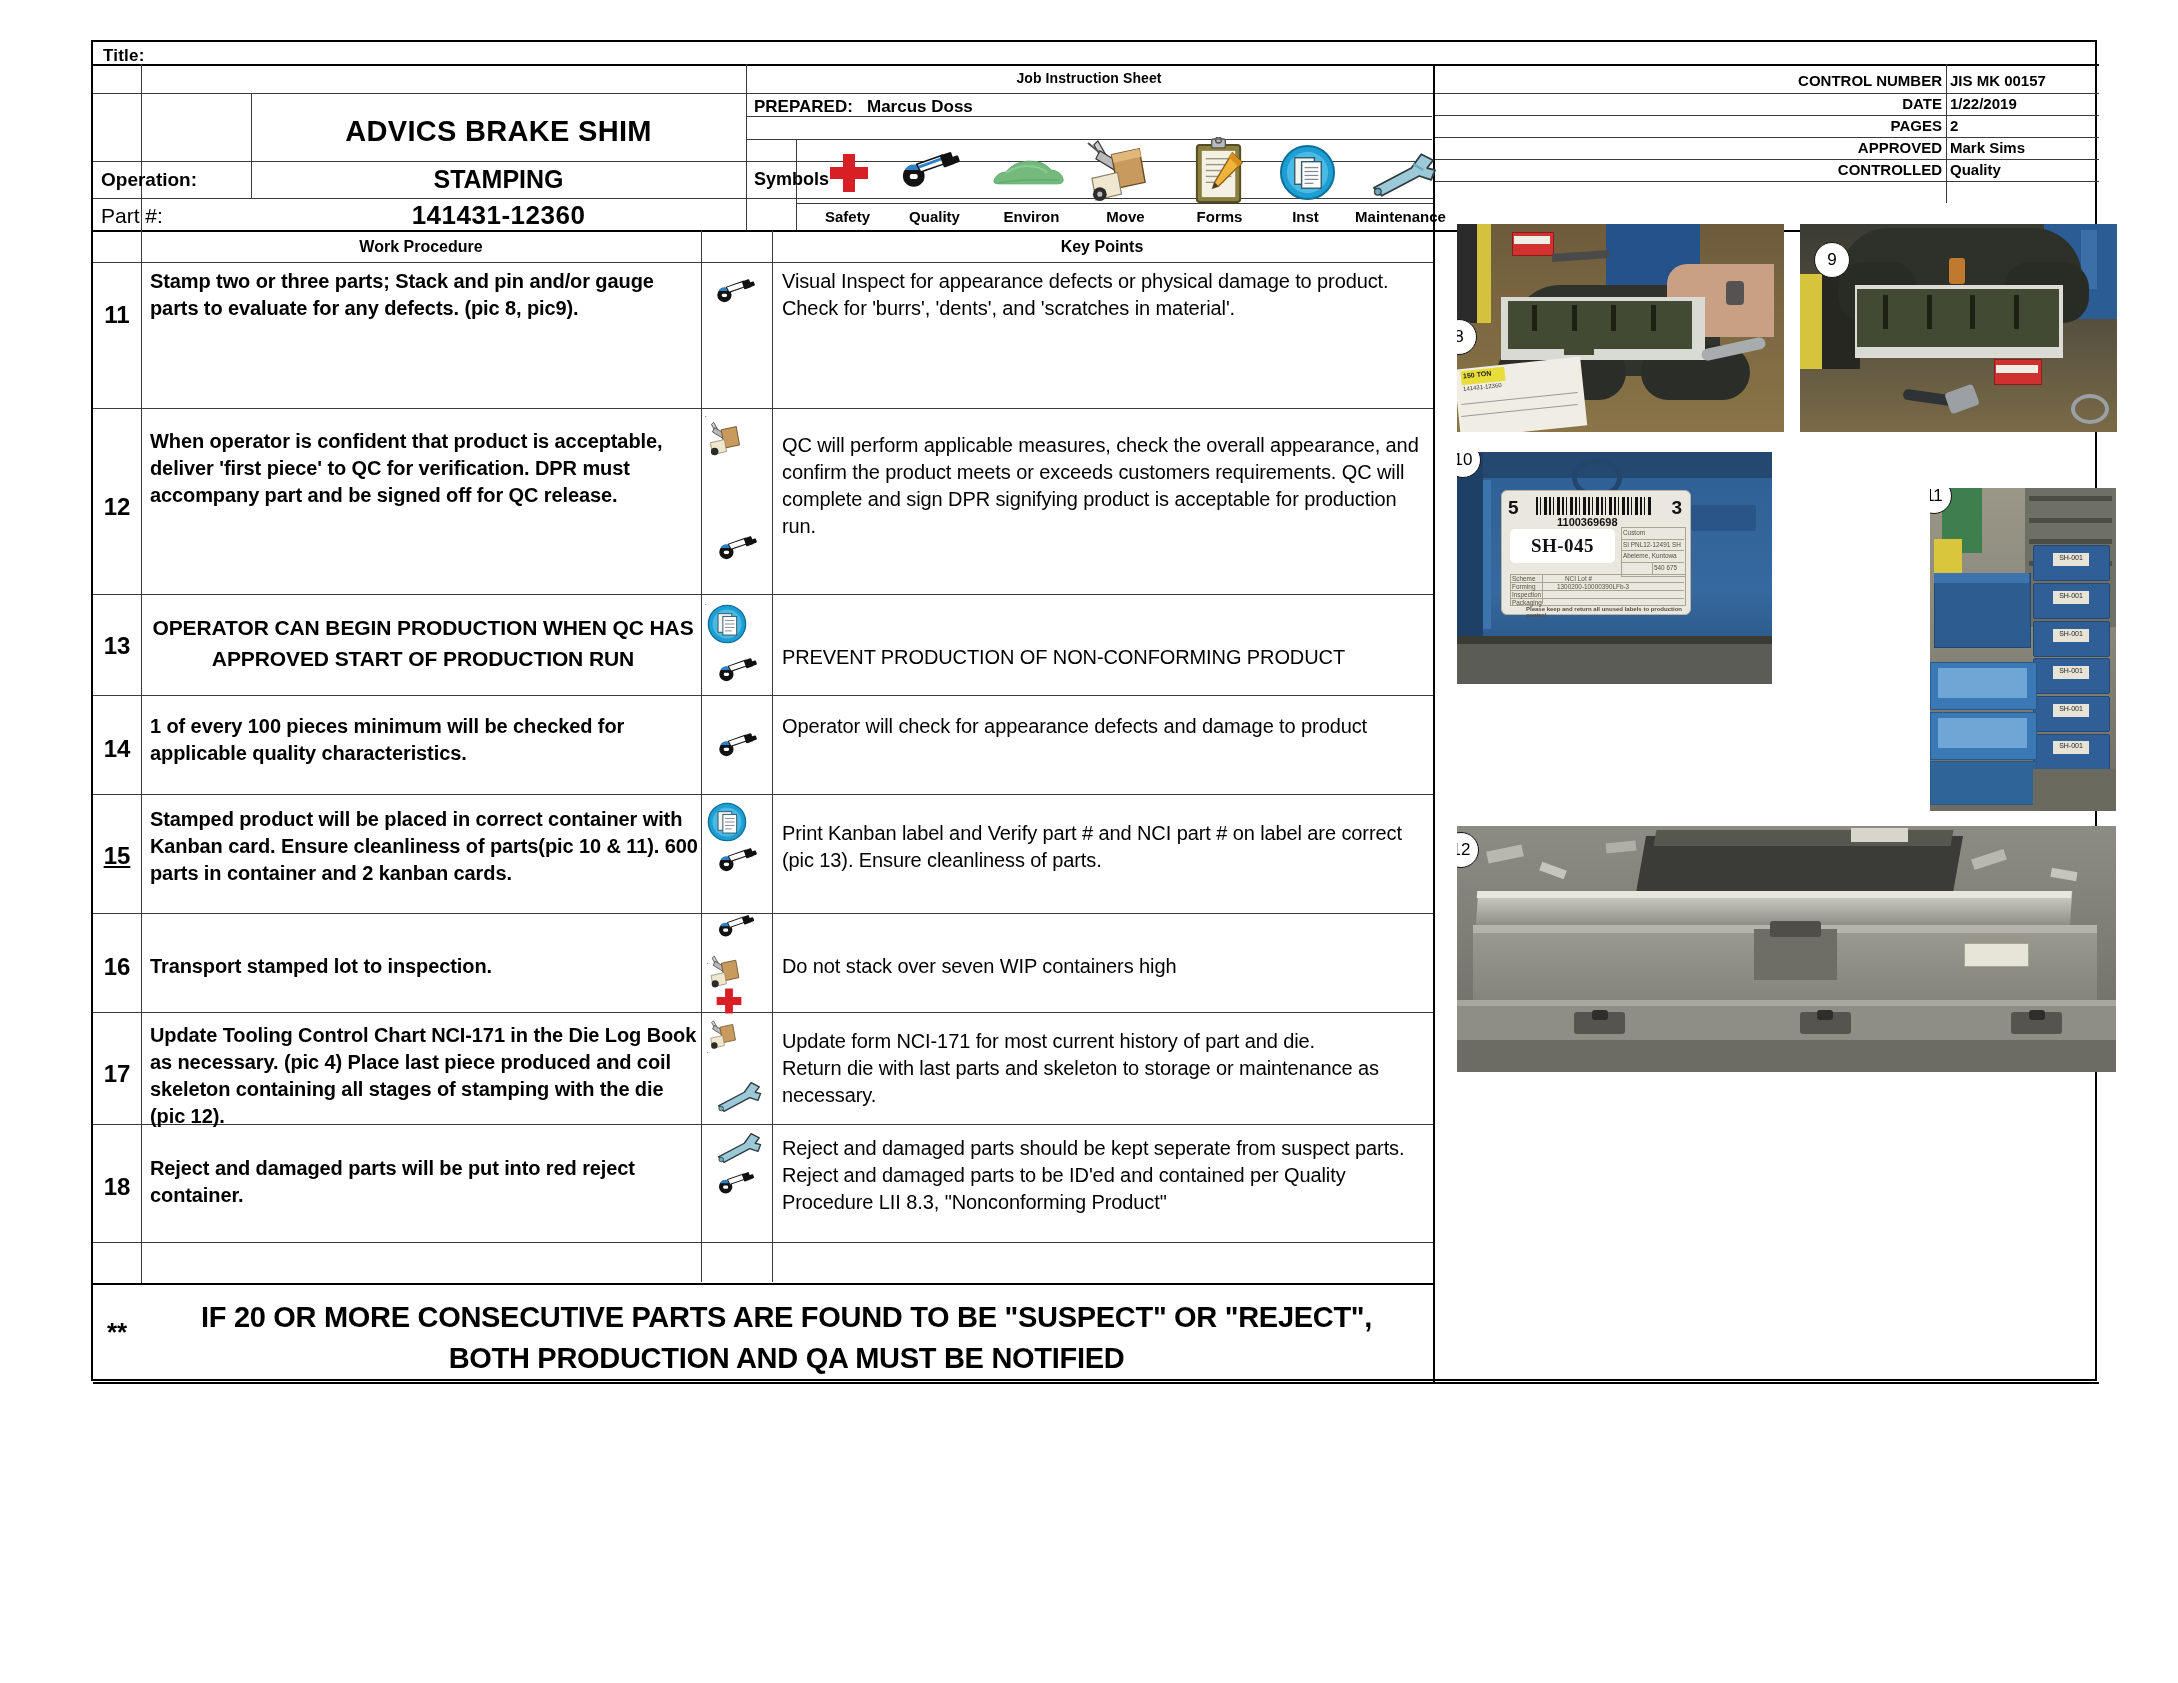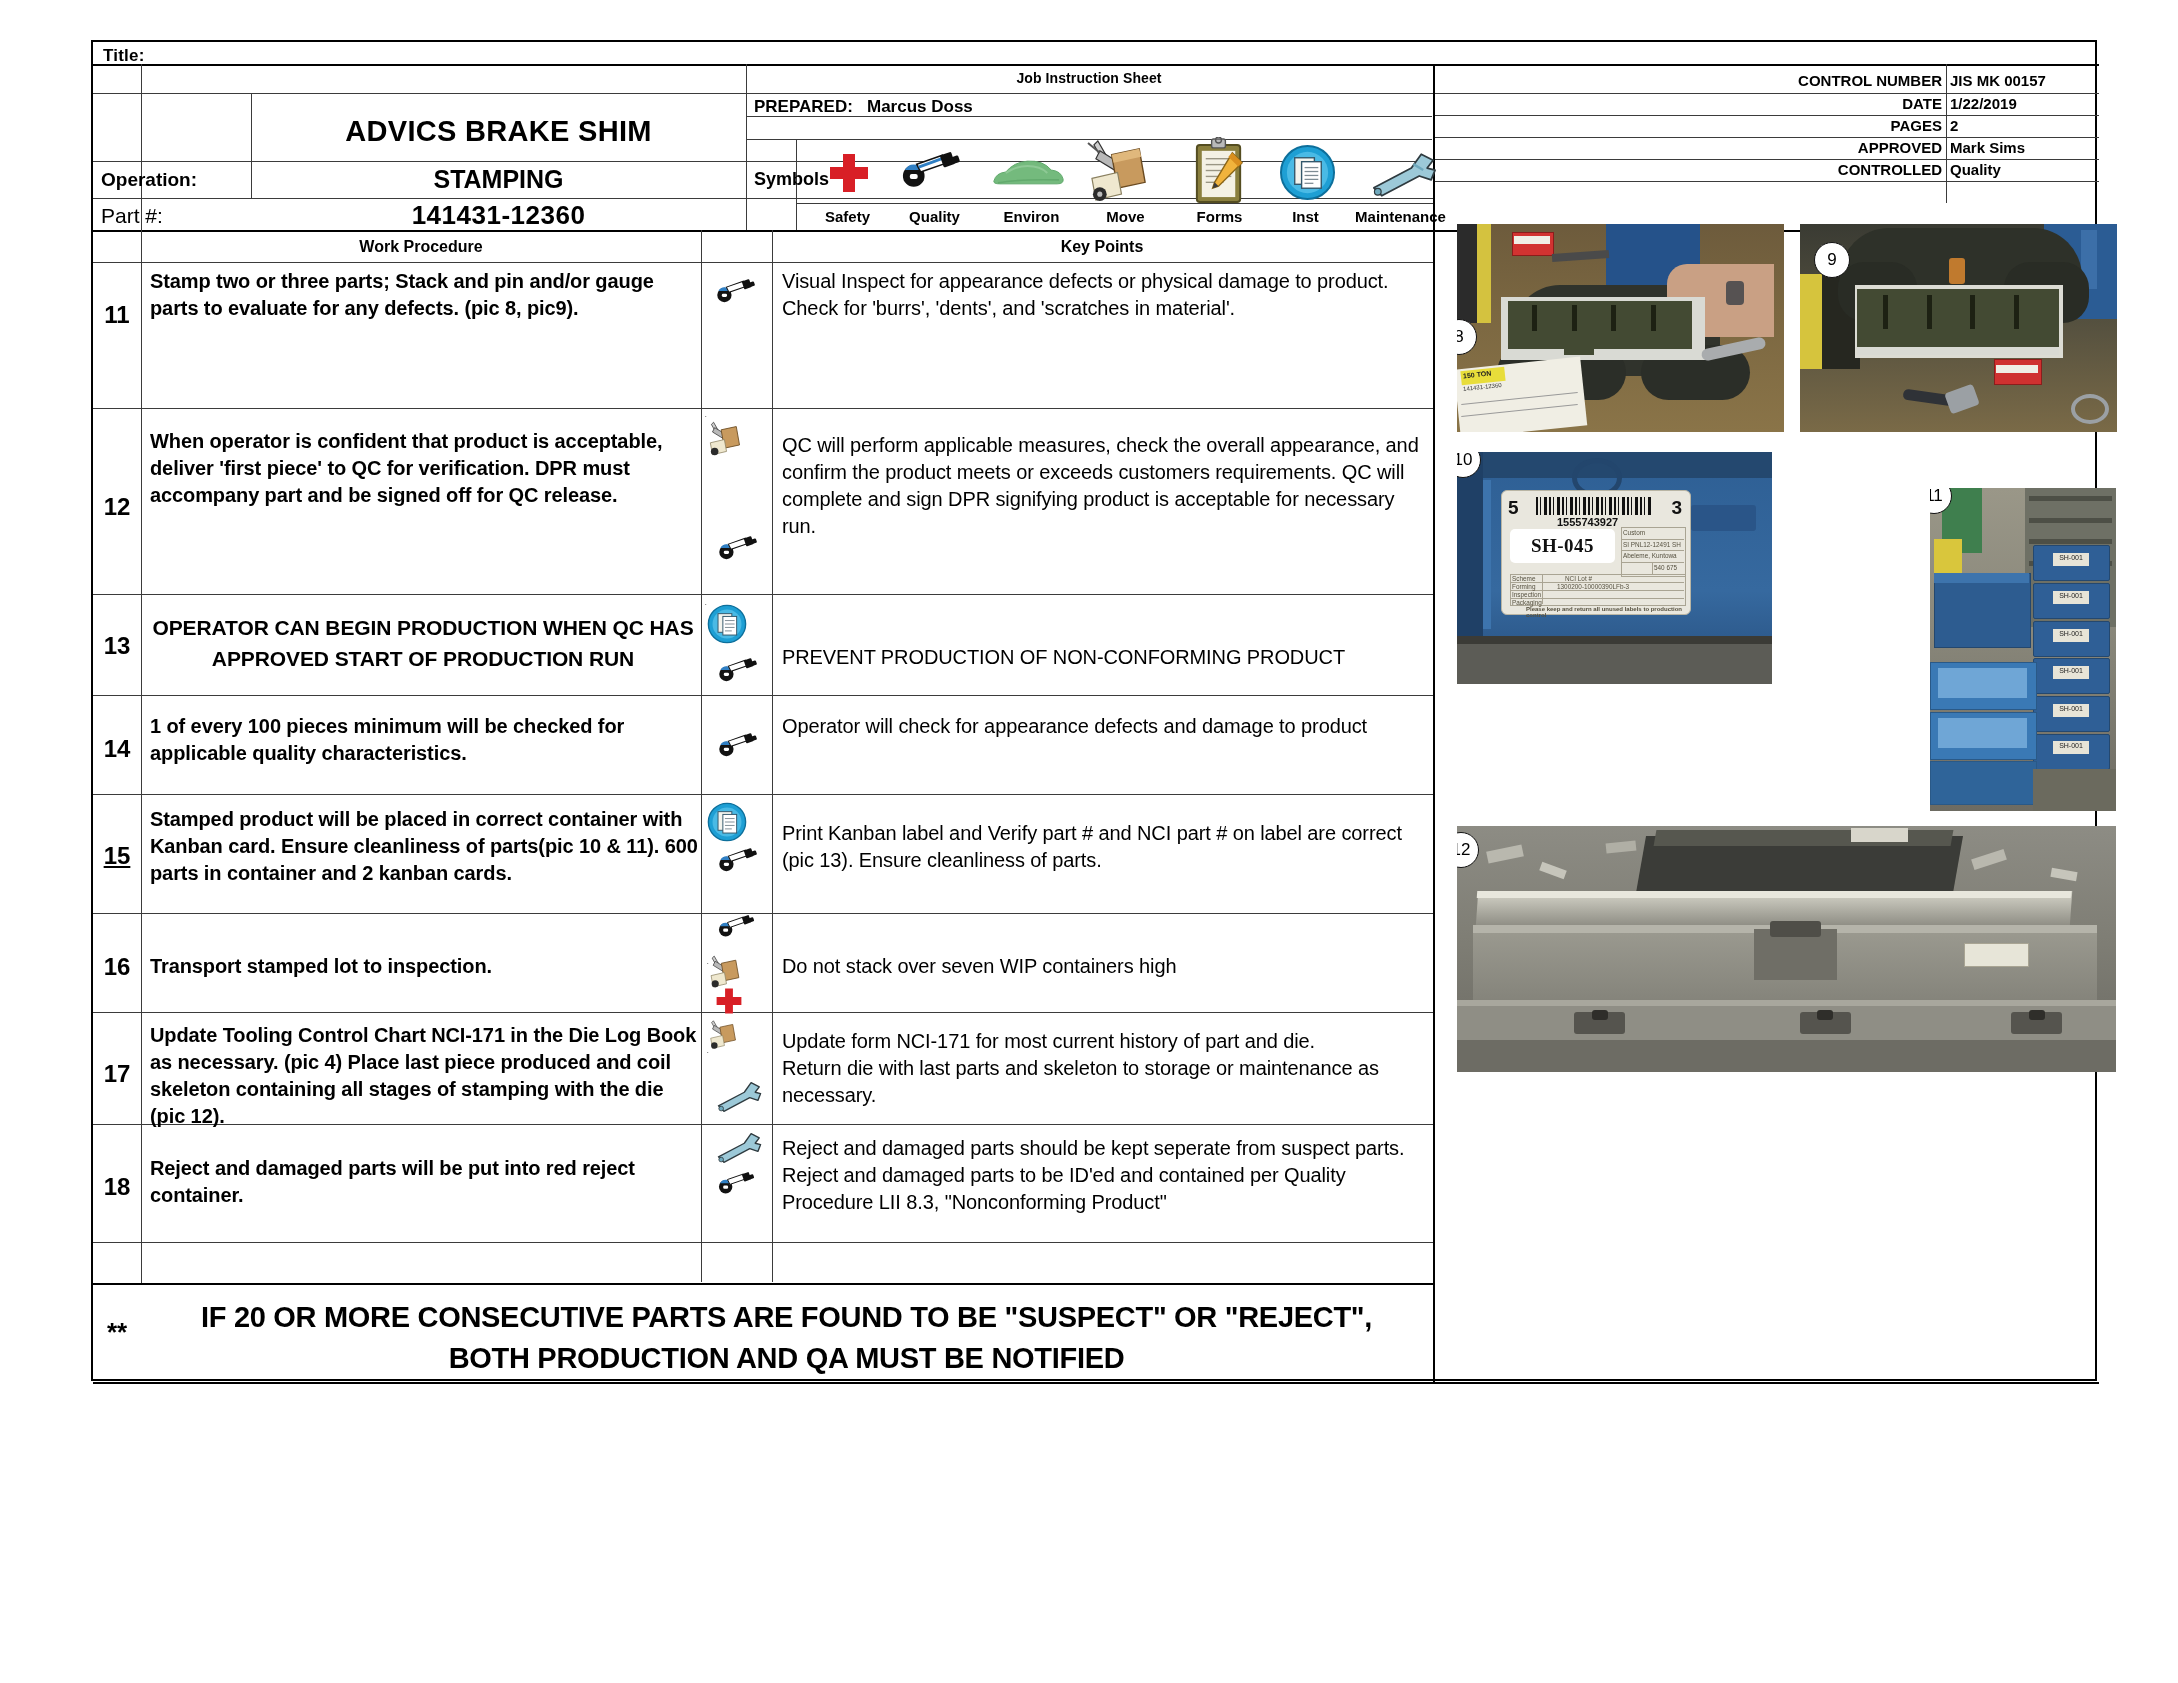--- a/index.html
+++ b/index.html
@@ -446,21 +446,21 @@
           <path d="M8 20 a10 10 0 0 1 18 0 z" fill="#2f7fc4"></path>
           <rect x="13" y="24" width="8" height="5" rx="2" fill="#fff"></rect>
           <path d="M20 14 L46 5 L50 13 L24 22 z" fill="#ffffff" stroke="#111" stroke-width="1.6"></path>
           <rect x="45" y="3" width="12" height="13" rx="1.5" fill="#111" transform="rotate(-19 51 9)"></rect>
           <rect x="55" y="6" width="8" height="7" rx="1.5" fill="#111" transform="rotate(-19 59 9)"></rect>
         </svg>
     </div>
 
     <div class="rownum" style="left:0; top:451px;">12</div>
     <div class="proc" style="left:57px; top:386px; width:546px;">When operator is confident that product is acceptable, deliver 'first piece' to QC for verification. DPR must accompany part and be signed off for QC release.</div>
-    <div class="kp" style="left:689px; top:390px; width:645px;">QC will perform applicable measures, check the overall appearance, and confirm the product meets or exceeds customers requirements.  QC will complete and sign DPR signifying product is acceptable for necessary run.</div>
+    <div class="kp" style="left:689px; top:390px; width:645px;">QC will perform applicable measures, check the overall appearance, and confirm the product meets or exceeds customers requirements.  QC will complete and sign DPR signifying product is acceptable for production run.</div>
     <div class="slash" style="left:612px; top:374px; width:65px; height:174px;"></div>
     <div class="sym-icon" style="left:610px; top:374px; width:46px; height:46px;">
       <svg width="40" height="38" viewBox="0 0 74 66">
           <path d="M10 6 L14 2 L22 16 L18 20 z" fill="#cfcfcf" stroke="#333" stroke-width="1.4"></path>
           <path d="M16 12 L52 34 L48 42 L12 20 z" fill="#b9b9b9" stroke="#333" stroke-width="1.4"></path>
           <path d="M28 16 L56 10 L62 44 L34 50 z" fill="#c89a5e" stroke="#6a4a20" stroke-width="1.6"></path>
           <path d="M8 40 L34 34 L38 56 L12 62 z" fill="#efe8cf" stroke="#8a8060" stroke-width="1.4"></path>
           <circle cx="16" cy="56" r="7" fill="#2b2b2b"></circle>
         </svg>
     </div>
@@ -691,21 +691,21 @@
       <div style="position:absolute;left:0;top:0;width:26px;height:232px;background:#1f4066;"></div>
       <div style="position:absolute;left:26px;top:28px;width:8px;height:149px;background:#3d74ad;"></div>
       <div style="position:absolute;left:234px;top:53px;width:65px;height:26px;background:#2a5588;border-radius:3px;"></div>
       <div style="position:absolute;left:0;top:184px;width:315px;height:48px;background:#5c5c56;"></div>
       <div style="position:absolute;left:0;top:184px;width:315px;height:8px;background:#3b3b36;"></div>
 
       <div class="kanban" style="left:44px;top:38px;width:188px;height:123px;">
         <div class="kan-corner" style="left:6px;top:6px;">5</div>
         <div class="kan-corner" style="right:8px;top:6px;">3</div>
         <div class="barcode" style="left:34px;top:6px;width:115px;height:18px;"></div>
-        <div class="kan-num" style="left:55px;top:25px;">1555743927</div>
+        <div class="kan-num" style="left:55px;top:25px;">1100369698</div>
         <div class="kan-big" style="left:8px;top:38px;width:105px;height:34px;font-family:Liberation Serif, serif;">SH-045</div>
         <div class="kan-grid" style="left:119px;top:36px;width:63px;height:48px;"></div>
         <div class="kan-line" style="left:119px;top:48px;width:63px;"></div>
         <div class="kan-line" style="left:119px;top:59px;width:63px;"></div>
         <div class="kan-line" style="left:119px;top:71px;width:63px;"></div>
         <div class="kan-vline" style="left:150px;top:71px;height:12px;"></div>
         <div class="kan-faint" style="left:121px;top:38px;">Custom</div>
         <div class="kan-faint" style="left:121px;top:50px;">SI PNL12-12491 SH</div>
         <div class="kan-faint" style="left:121px;top:61px;">Abeleme, Kuntowa</div>
         <div class="kan-faint" style="left:152px;top:73px;">540   675</div>

